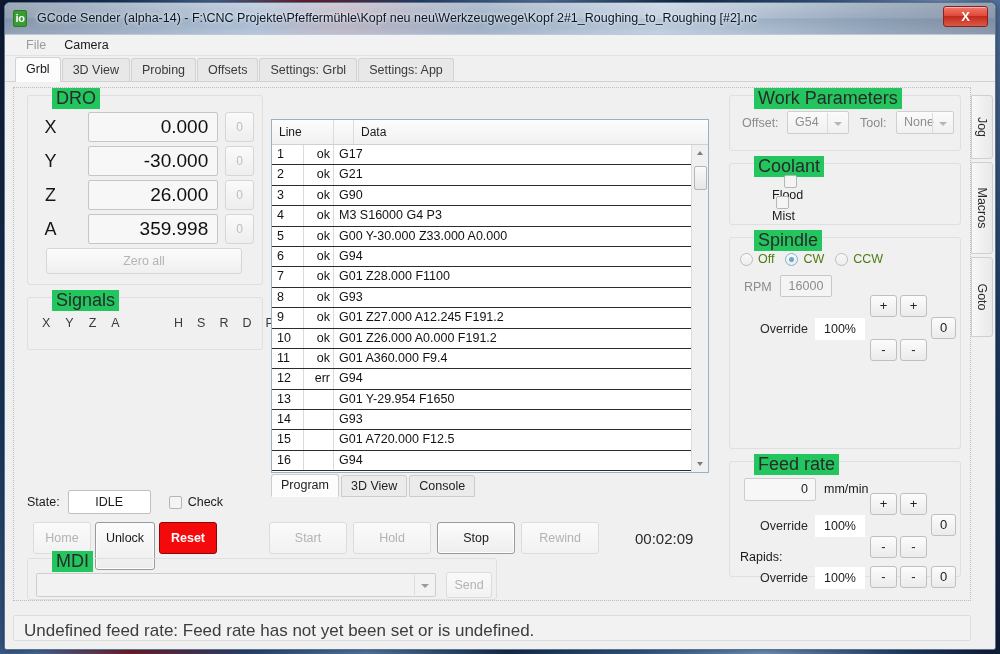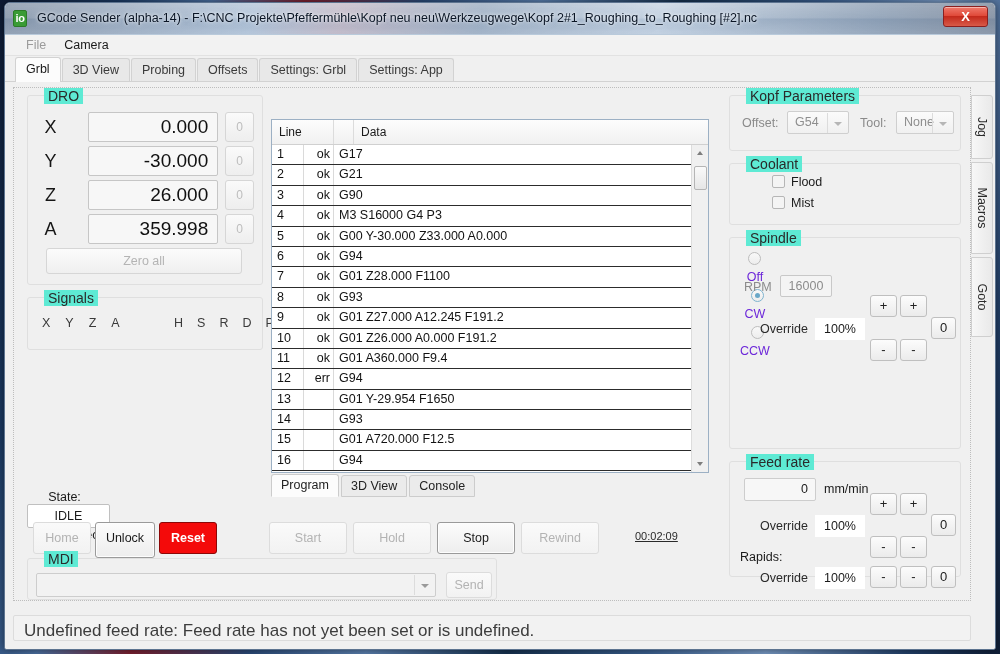--- a/index.html
+++ b/index.html
@@ -138,24 +138,24 @@
 
   
   .gb {
     position:absolute;
     border:1px solid #dfdfdf;
     border-radius:3px;
     background:transparent;
   }
   .gb > .gb-title {
     position:absolute;
-    top:-8px; left:16px;
-    background:#5eead4;
+    top:-8px; left:24px;
+    background:#22c55e;
     padding:0 4px;
-    font-size:14px;
+    font-size:18px;
     color:#2a2a2a;
   }
 
   
   .dro { left:22px; top:12px; width:236px; height:190px; }
   .dro-row { position:absolute; height:34px; left:10px; width:216px; display:flex; align-items:center; }
   .axis-label {
     width:26px; text-align:center;
     font-size:18px; color:#161616;
   }
@@ -202,21 +202,21 @@
     display:flex; gap:15px;
     font-size:12.5px; color:#3a3a3a;
   }
   .sig-letters2 {
     position:absolute; top:18px; left:146px;
     display:flex; gap:14px;
     font-size:12.5px; color:#3a3a3a;
   }
 
   
-  .state-row { position:absolute; left:22px; top:407px; display:flex; align-items:center;flex-direction:column; }
+  .state-row { position:absolute; left:22px; top:407px; display:flex; align-items:center; }
   .state-lbl { font-size:12.5px; margin-right:8px; }
   .state-field {
     width:83px; height:24px;
     background:#fff;
     border:1px solid #c0c0c0;
     border-radius:2px;
     text-align:center; line-height:22px;
     font-size:12.5px;
   }
   .check-wrap { display:flex; align-items:center; margin-left:18px; cursor:pointer; }
@@ -236,28 +236,28 @@
     font-size:12.5px;
     text-align:center;
     cursor:pointer;
     color:#1a1a1a;
   }
   .btn.dis { color:#b3b3b3; border-color:#dcdcdc; background:linear-gradient(180deg,#fafafa,#f2f2f2); }
   .btn.strong { border:1px solid #9a9a9a; box-shadow: inset 0 0 0 1px #fdfdfd; }
   .btn.red { background:#f40a0a; border:1px solid #8c0606; color:#fff; font-weight:bold; }
 
   #home-btn  { position:absolute; left:28px; top:439px; width:58px; height:32px; line-height:30px; }
-  #unlock-btn{ position:absolute; left:90px; top:439px; width:60px; height:36px; line-height:30px; }
+  #unlock-btn{ position:absolute; left:90px; top:439px; width:60px; height:48px; line-height:30px; }
   #reset-btn { position:absolute; left:154px; top:439px; width:58px; height:32px; line-height:30px; }
 
   #start-btn  { position:absolute; left:264px; top:439px; width:78px; height:32px; line-height:30px; }
   #hold-btn   { position:absolute; left:348px; top:439px; width:78px; height:32px; line-height:30px; }
   #stop-btn   { position:absolute; left:432px; top:439px; width:78px; height:32px; line-height:30px; }
   #rewind-btn { position:absolute; left:516px; top:439px; width:78px; height:32px; line-height:30px; }
-  .elapsed { position:absolute; left:630px; top:447px; font-size:11px; color:#2a2a2a;text-decoration:underline; }
+  .elapsed { position:absolute; left:630px; top:447px; font-size:15px; color:#2a2a2a; }
 
   
   .mdi { left:22px; top:475px; width:470px; height:42px; }
   .mdi-combo {
     position:absolute; left:8px; top:14px;
     width:400px; height:24px;
     background:#f2f2f2;
     border:1px solid #cdcdcd;
     border-radius:2px;
   }
@@ -358,24 +358,24 @@
     border:1px solid #cfcfcf;
     border-radius:2px;
     font-size:12.5px;
     line-height:21px;
     padding-left:7px;
     color:#8e8e8e;
   }
   .combo-sm .combo-arrow::after { border-top-color:#b6b6b6; }
 
   .coolant { left:724px; top:80px; width:232px; height:62px; }
-  .cool-row { position:absolute; left:42px; display:flex; align-items:flex-start; cursor:pointer; }
+  .cool-row { position:absolute; left:42px; display:flex; align-items:flex-end; cursor:pointer;flex-direction:column; }
 
   .spindle { left:724px; top:154px; width:232px; height:212px; }
-  .radio-row { position:absolute; left:10px; top:14px; display:flex; align-items:center; gap:5px; font-size:12.5px; color:#6d28d9;flex-direction:column; }
+  .radio-row { position:absolute; left:10px; top:14px; display:flex; align-items:center; gap:5px; font-size:12.5px; color:#4d7c0f; }
   .radio {
     width:13px; height:13px;
     border:1px solid #bdbdbd;
     border-radius:50%;
     background:linear-gradient(180deg,#f8f8f8,#ededed);
     position:relative;
   }
   .radio.on { border-color:#7fb4cf; }
   .radio.on::after {
     content:""; position:absolute;
@@ -660,21 +660,21 @@
       </div>
     </div>
 
     <div class="btab-strip">
       <div class="btab active">Program</div>
       <div class="btab">3D View</div>
       <div class="btab">Console</div>
     </div>
 
     <div class="gb work">
-      <div class="gb-title">Kopf Parameters</div>
+      <div class="gb-title">Work Parameters</div>
       <div class="lblx" style="left:12px; top:20px">Offset:</div>
       <div class="combo-sm" style="left:57px; top:15px; width:62px">
         <span>G54</span>
         <div class="combo-arrow"></div>
       </div>
       <div class="lblx" style="left:130px; top:20px">Tool:</div>
       <div class="combo-sm" style="left:166px; top:15px; width:58px">
         <span>None</span>
         <div class="combo-arrow"></div>
       </div>

